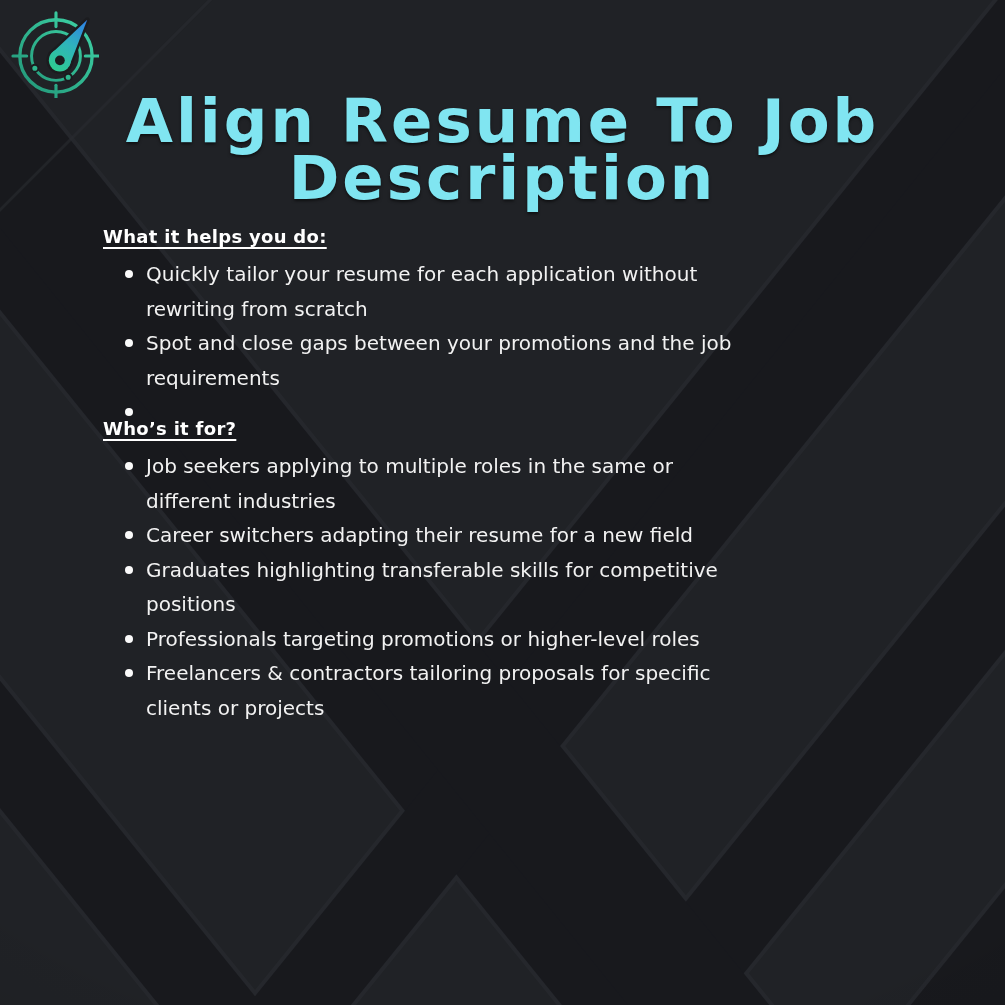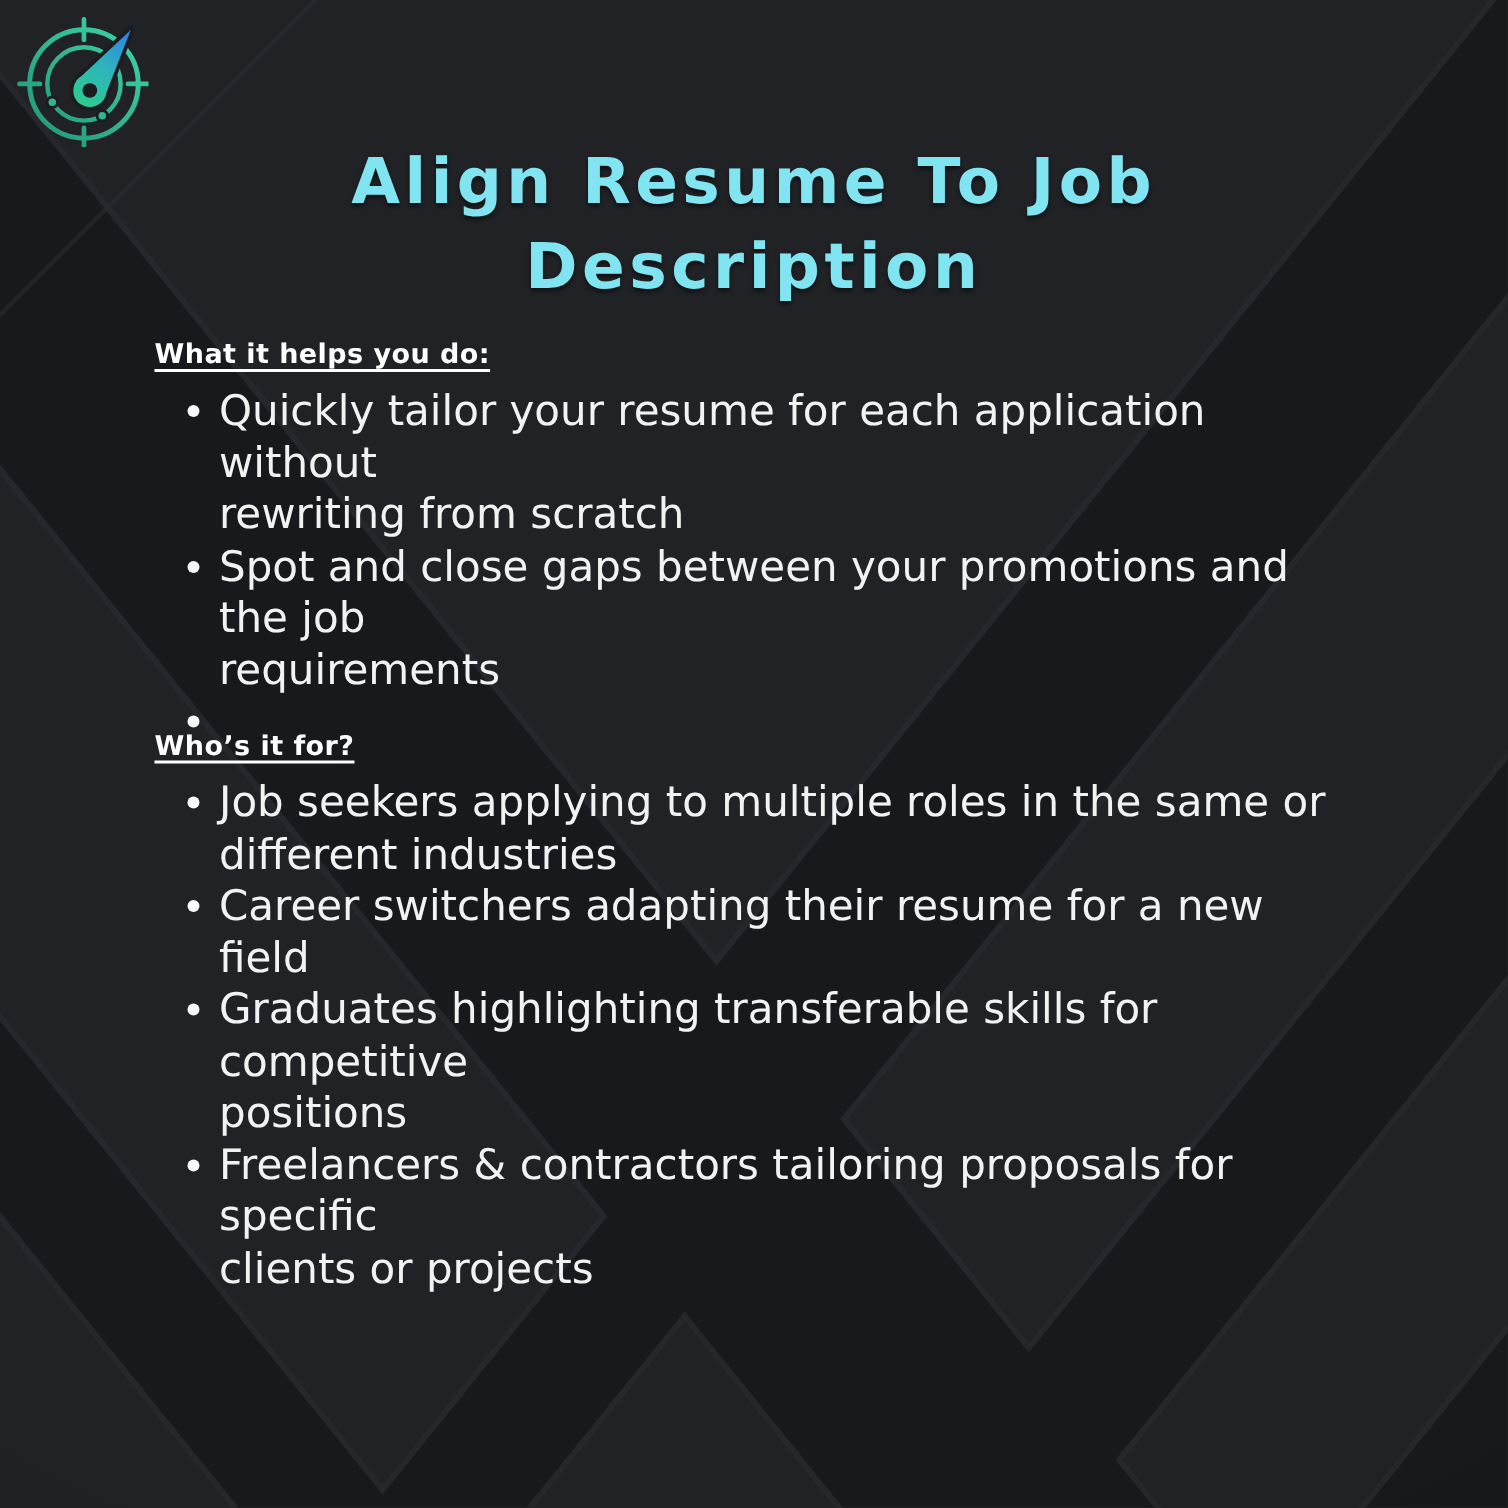--- a/index.html
+++ b/index.html
@@ -17,42 +17,42 @@
     background:radial-gradient(145% 125% at 50% 35%, rgba(0,0,0,0) 55%, rgba(0,0,0,0.28) 100%);
   }
   
   .logo{position:absolute;top:10px;left:11px;width:88px;height:88px;z-index:2;}
   
   .title{
     position:absolute;top:92px;left:0;right:0;z-index:2;
     text-align:center;
     color:#80E5F1;
     font-weight:800;
-    font-size:42px;line-height:57px;
+    font-size:61px;line-height:57px;
     letter-spacing:3px;
     text-shadow:0 2px 3px rgba(0,0,0,0.55);
   }
   
   .content{position:absolute;top:221px;left:103px;width:808px;z-index:2;}
   h2.sec-heading{
     margin:0 0 5px 0;
     color:#FFFFFF;
     font-size:18px;line-height:31px;font-weight:bold;
     letter-spacing:0.3px;
     text-decoration:underline;
     text-decoration-thickness:2px;
     text-underline-offset:4px;
   }
   .section2{margin-top:18px;}
   ul.bullets{list-style:none;margin:0;padding:0;}
   ul.bullets li{
     position:relative;
     padding-left:43px;
     color:#F2F2F2;
-    font-size:28px;
+    font-size:20px;
     line-height:34.5px;
   }
   ul.bullets li .dot{
     position:absolute;left:22px;top:13px;
     width:8px;height:8px;border-radius:50%;
     background:#FAFAFA;
   }
   ul.bullets li .txt{white-space:pre-line;}
 </style>
 </head>
@@ -140,18 +140,19 @@
   </section>
 
   <section class="section2">
     <h2 class="sec-heading">Who’s it for?</h2>
     <ul class="bullets">
       <li><span class="dot"></span><span class="txt">Job seekers applying to multiple roles in the same or
 different industries</span></li>
       <li><span class="dot"></span><span class="txt">Career switchers adapting their resume for a new field</span></li>
       <li><span class="dot"></span><span class="txt">Graduates highlighting transferable skills for competitive
 positions</span></li>
+      <li><span class="dot"></span><span class="txt">Professionals targeting promotions or higher-level roles</span></li>
       <li><span class="dot"></span><span class="txt">Freelancers &amp; contractors tailoring proposals for specific
 clients or projects</span></li>
     </ul>
   </section>
 
 </div>
 
 </body></html>

